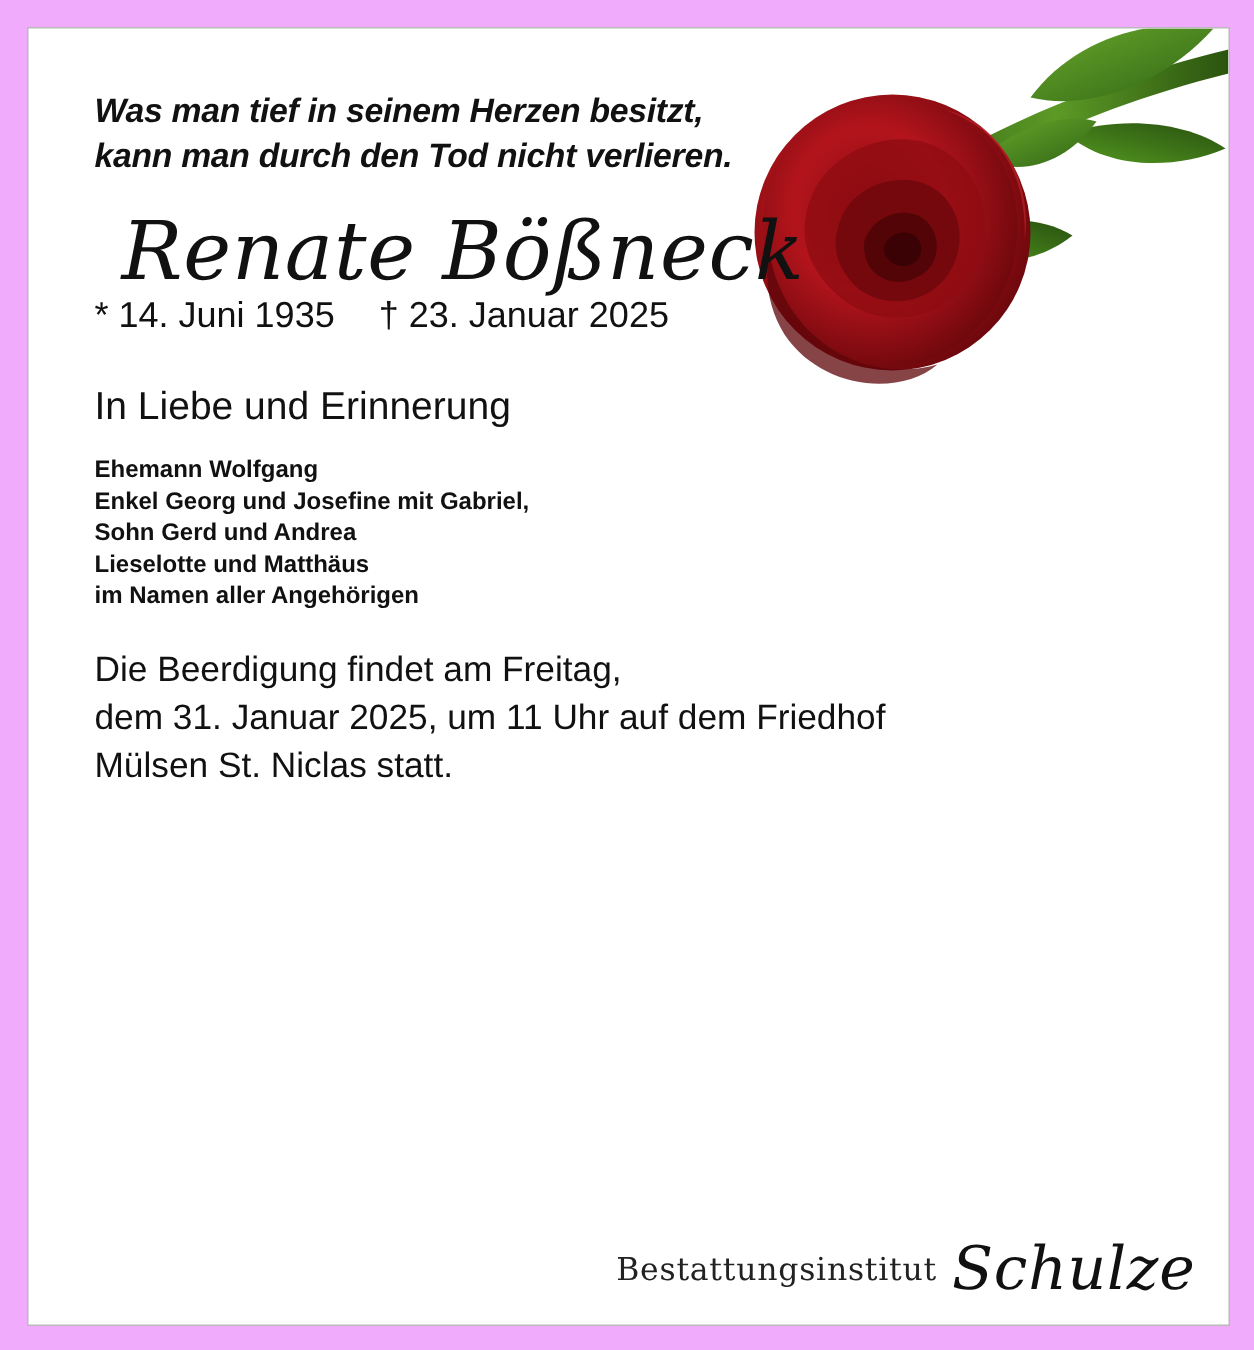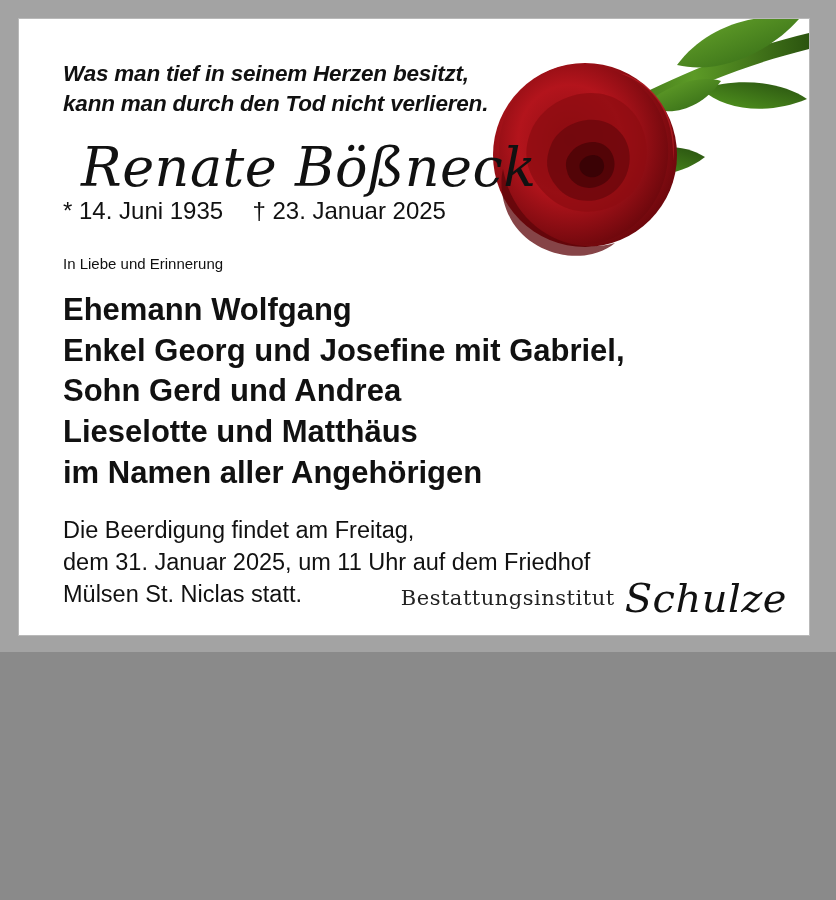--- a/index.html
+++ b/index.html
@@ -9,24 +9,24 @@
   }
   body {
     width: 836px;
     height: 900px;
     font-family: "Liberation Sans", sans-serif;
     -webkit-font-smoothing: antialiased;
   }
   .page {
     position: relative;
     width: 836px;
-    height: 652px;
-    background: #a3a3a3;
+    height: 900px;
+    background: #f0abfc;
     box-sizing: border-box;
-    padding: 18px 26px 16px 18px;
+    padding: 18px 16px 16px 18px;
   }
   .notice {
     position: relative;
     width: 100%;
     height: 100%;
     background: #ffffff;
     border: 1px solid #b9b9b9;
     box-sizing: border-box;
     overflow: hidden;
   }
@@ -77,26 +77,26 @@
     font-size: 24px;
     margin: 0 0 8px 14px;
   }
   .dates {
     font-size: 24px;
     margin: 0 0 30px 0;
     white-space: nowrap;
   }
   .dates .sep { display: inline-block; width: 16px; }
   .memory {
-    font-size: 15px;
+    font-size: 26px;
     margin: 0 0 18px 0;
   }
   .family {
     font-weight: bold;
-    font-size: 31px;
+    font-size: 16px;
     line-height: 1.31;
     margin: 4px 0 22px 0;
   }
   .family div { white-space: nowrap; }
   .funeral {
     font-size: 23.5px;
     line-height: 1.36;
     margin: 0;
   }
   .funeral div { white-space: nowrap; }

